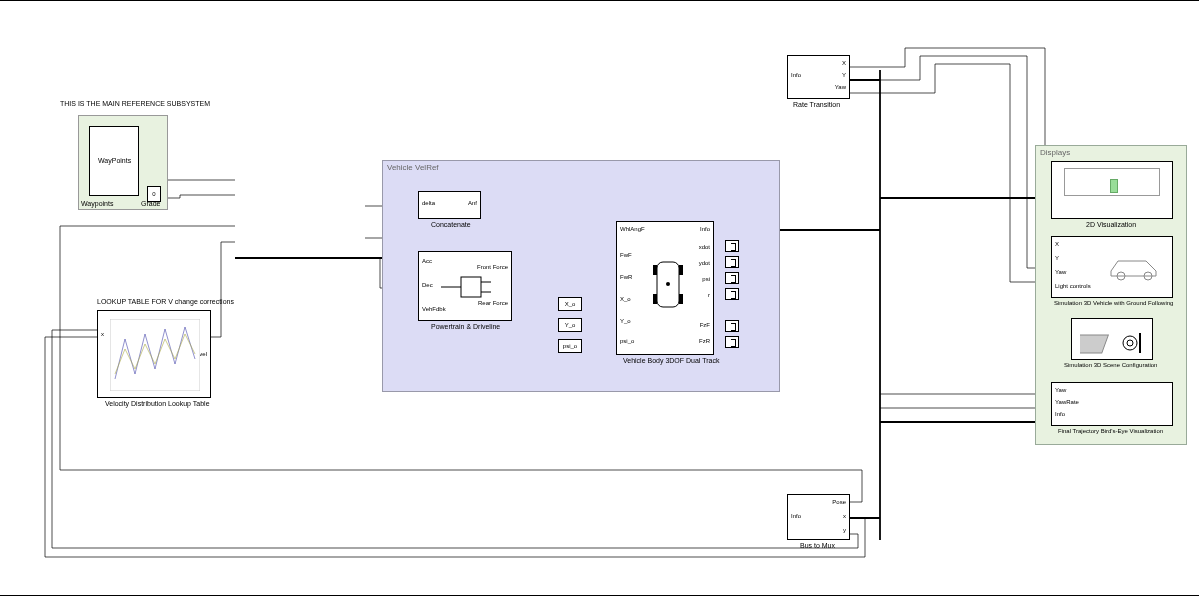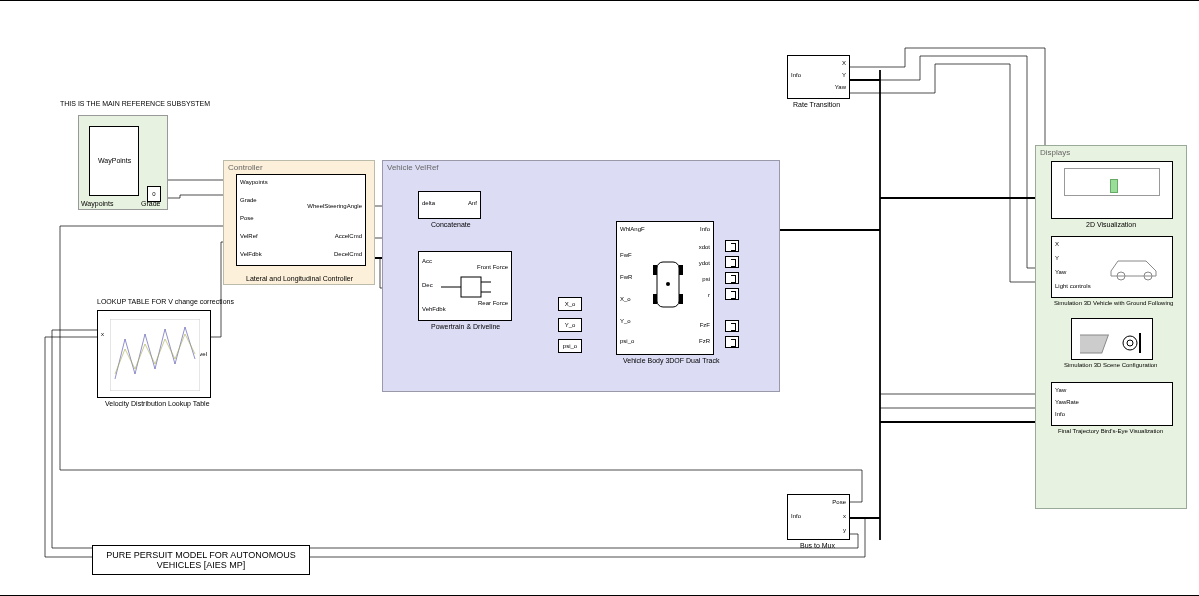--- a/index.html
+++ b/index.html
@@ -89,34 +89,20 @@
   <div class="block" style="left:10px;top:10px;width:50px;height:70px">
     <div class="label" style="left:8px;top:30px">WayPoints</div>
   </div>
   <div class="small-block" style="left:68px;top:70px;width:14px;height:16px">
         <span>0</span>
       </div>
   <div class="label" style="left:2px;bottom:2px">Waypoints</div>
   <div class="label" style="left:62px;bottom:2px">Grade</div>
 </div>
 
-<div class="area" style="left:223px;top:160px;width:152px;height:125px;background:#fdf0da;border:1px solid #bba">
-  <div class="area-title">Controller</div>
-  <div class="block" style="left:12px;top:13px;width:130px;height:92px">
-    <div class="port-label" style="position:absolute;left:3px;top:4px">Waypoints</div>
-    <div class="port-label" style="position:absolute;left:3px;top:22px">Grade</div>
-    <div class="port-label" style="position:absolute;left:3px;top:40px">Pose</div>
-    <div class="port-label" style="position:absolute;left:3px;top:58px">VelRef</div>
-    <div class="port-label" style="position:absolute;left:3px;top:76px">VelFdbk</div>
-    <div class="port-label" style="position:absolute;right:3px;top:28px">WheelSteeringAngle</div>
-    <div class="port-label" style="position:absolute;right:3px;top:58px">AccelCmd</div>
-    <div class="port-label" style="position:absolute;right:3px;top:76px">DecelCmd</div>
-  </div>
-  <div class="label" style="left:22px;bottom:2px">Lateral and Longitudinal Controller</div>
-</div>
 
 <div class="area" style="left:382px;top:160px;width:398px;height:232px;background:#dcdcf5;border:1px solid #99a">
   <div class="area-title">Vehicle VelRef</div>
 
   <div class="block" style="left:35px;top:30px;width:63px;height:28px">
     <div class="port-label" style="position:absolute;left:3px;top:8px">delta</div>
     <div class="port-label" style="position:absolute;right:3px;top:8px">Anf</div>
   </div>
   <div class="label" style="left:48px;top:60px">Concatenate</div>
 
@@ -199,21 +185,21 @@
   <div class="port-label" style="position:absolute;left:3px;top:20px">x</div>
   <div class="port-label" style="position:absolute;right:3px;top:40px">vel</div>
   <svg style="position:absolute;left:12px;top:8px;width:90px;height:72px">
     <rect x="0" y="0" width="90" height="72" fill="#fff" stroke="#ccc"></rect>
     <polyline points="5,60 15,20 25,55 35,15 45,50 55,10 65,45 75,8 85,40" stroke="#44a" fill="none" stroke-width="0.6"></polyline>
     <polyline points="5,55 15,30 25,50 35,25 45,45 55,20 65,40 75,15 85,35" stroke="#aa4" fill="none" stroke-width="0.6"></polyline>
   </svg>
 </div>
 <div class="label" style="left:105px;top:400px">Velocity Distribution Lookup Table</div>
 
-<div class="area" style="left:1035px;top:145px;width:152px;height:364px;background:#e8f2e0;border:1px solid #9a9">
+<div class="area" style="left:1035px;top:145px;width:152px;height:300px;background:#e8f2e0;border:1px solid #9a9">
   <div class="area-title">Displays</div>
 
   <div class="block" style="left:15px;top:15px;width:122px;height:58px">
     <div class="scope-icon">
       <div style="position:absolute;left:48%;top:30%;width:8px;height:14px;background:#9d9;border:1px solid #6a6"></div>
     </div>
   </div>
   <div class="label" style="left:50px;top:75px">2D Visualization</div>
 
   <div class="block" style="left:15px;top:90px;width:122px;height:62px">
@@ -240,20 +226,17 @@
   <div class="label" style="left:28px;top:216px;font-size:6px">Simulation 3D Scene Configuration</div>
 
   <div class="block" style="left:15px;top:236px;width:122px;height:44px">
     <div class="port-label" style="position:absolute;left:3px;top:4px">Yaw</div>
     <div class="port-label" style="position:absolute;left:3px;top:16px">YawRate</div>
     <div class="port-label" style="position:absolute;left:3px;top:28px">Info</div>
   </div>
   <div class="label" style="left:22px;top:282px;font-size:6px">Final Trajectory Bird's-Eye Visualization</div>
 </div>
 
-<div class="title-box" style="left:92px;top:545px;width:218px">
-  <span>PURE PERSUIT MODEL FOR AUTONOMOUS VEHICLES [AIES MP]</span>
-</div>
 
 <div style="position:absolute;left:0;bottom:0;width:1199px;height:1px;background:#000"></div>
 <div style="position:absolute;left:0;top:0;width:1199px;height:1px;background:#000"></div>
 
 </div>
 
 </body></html>

